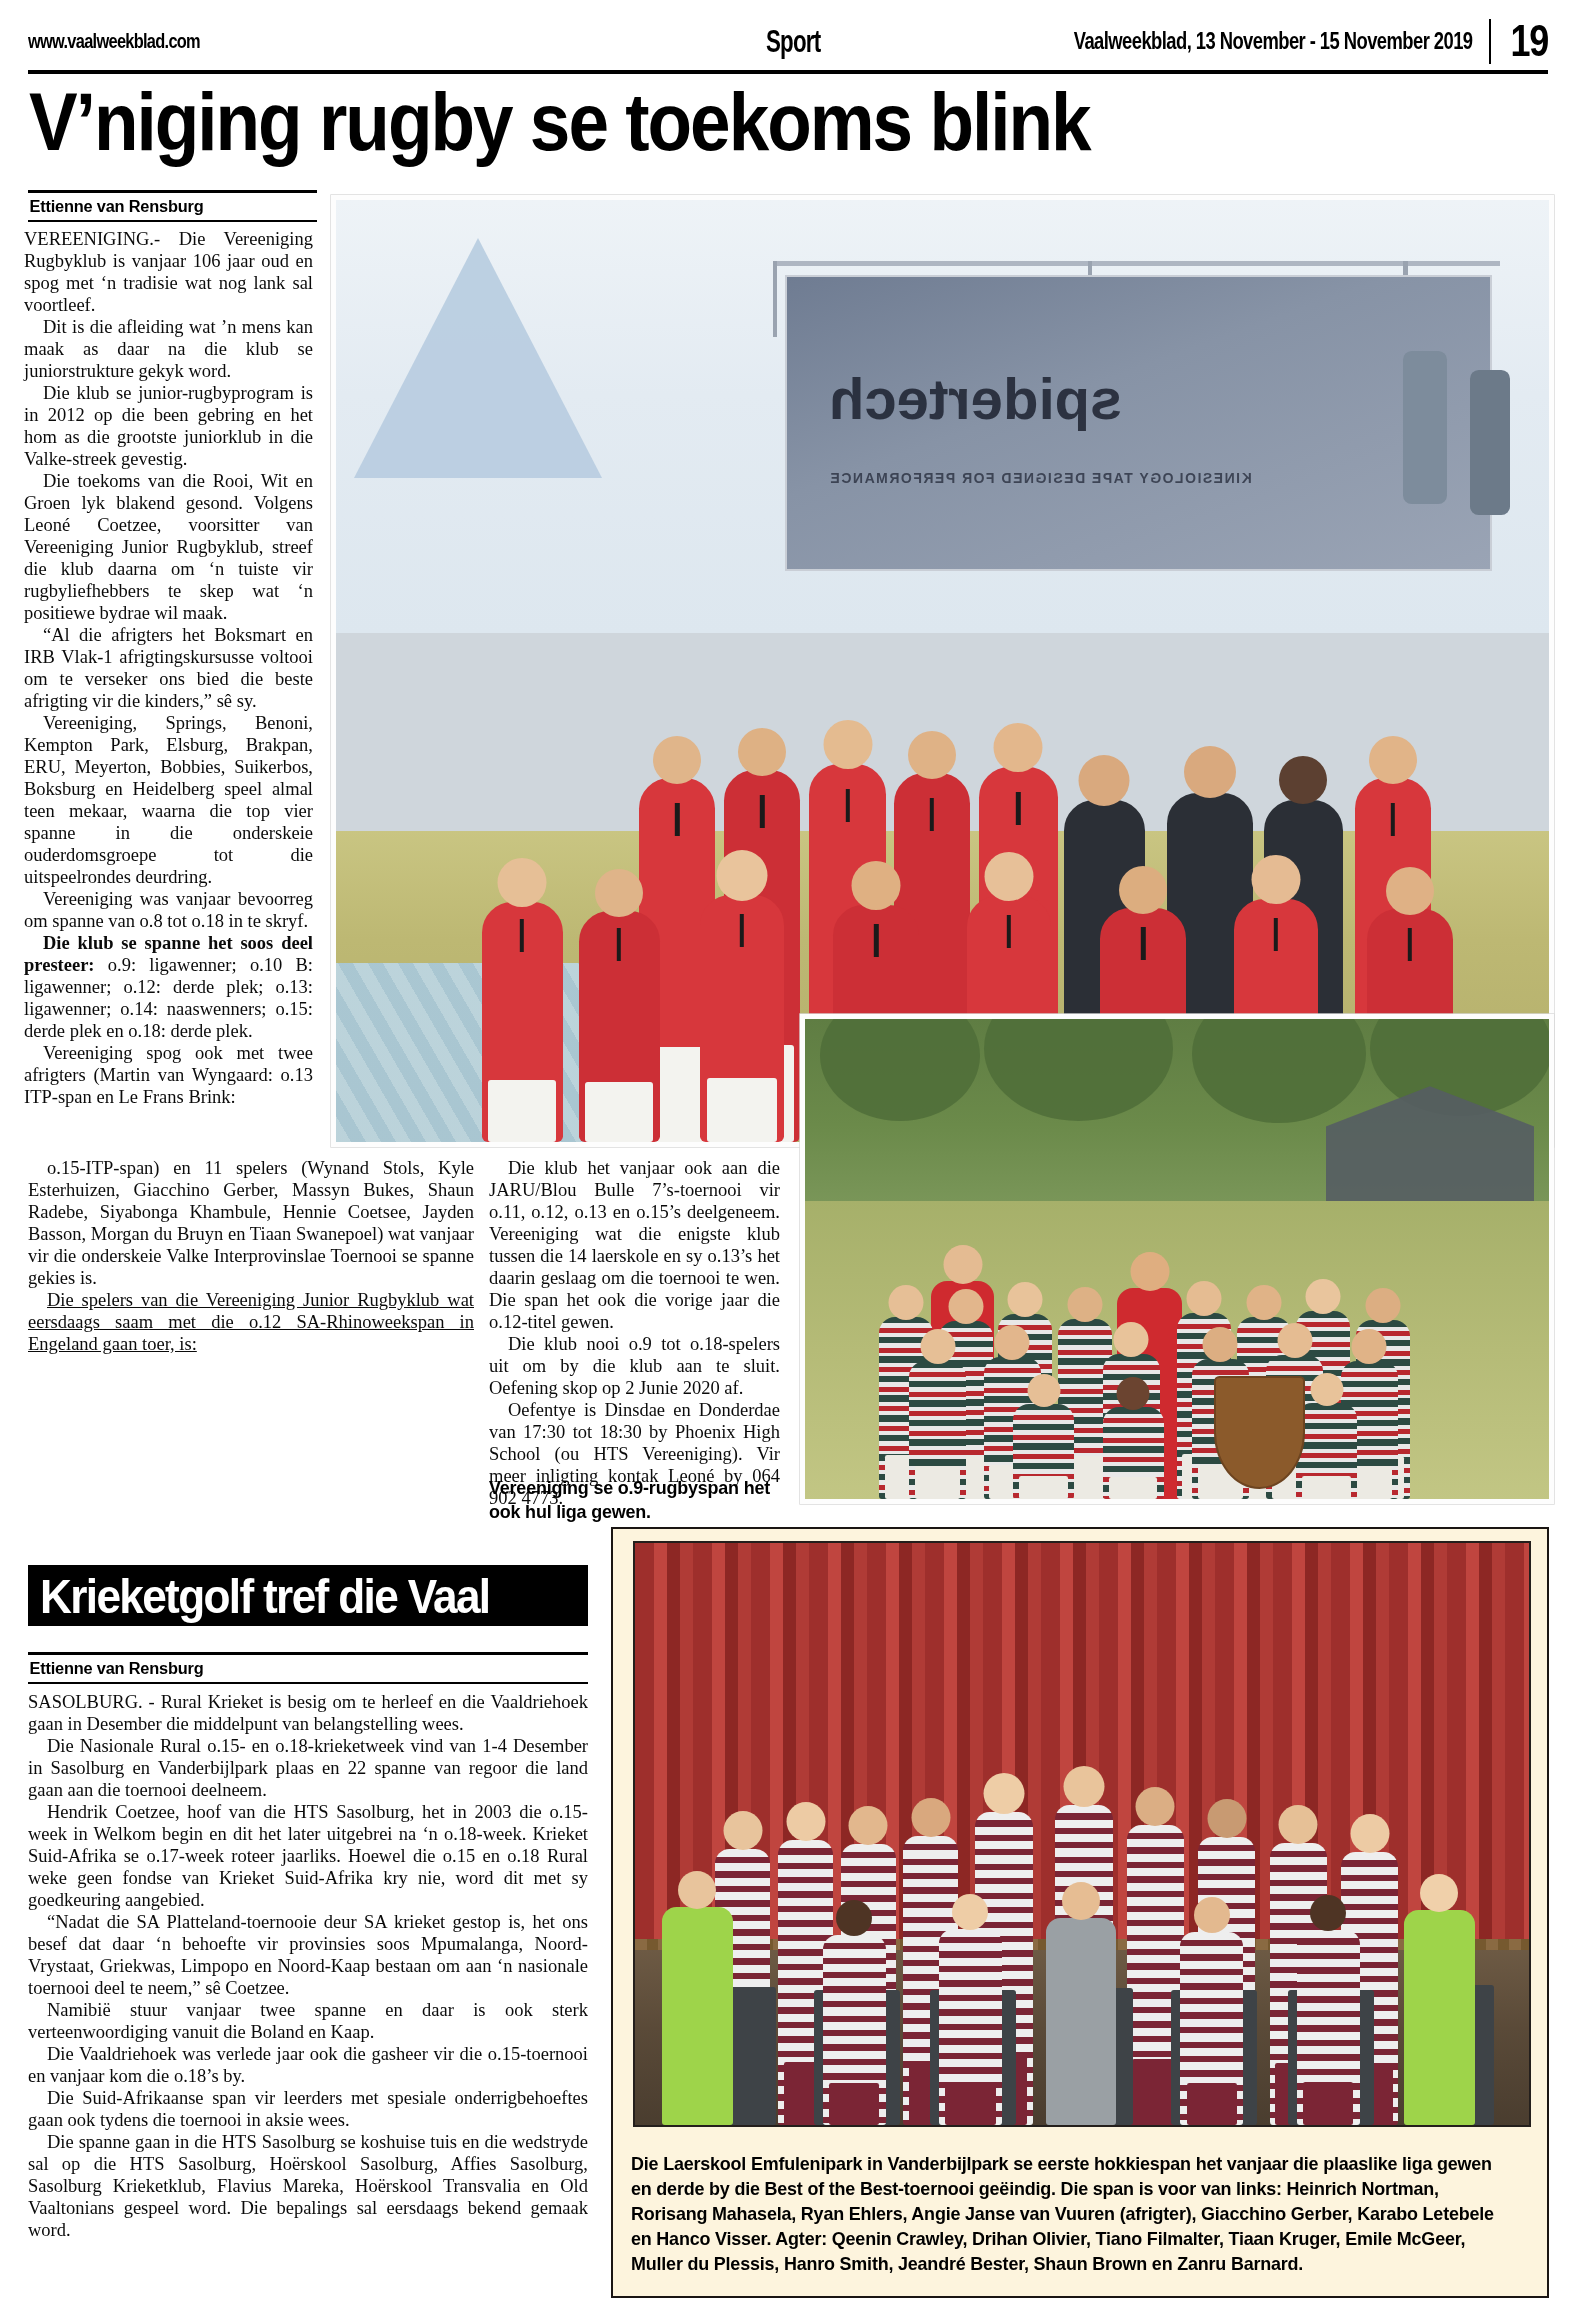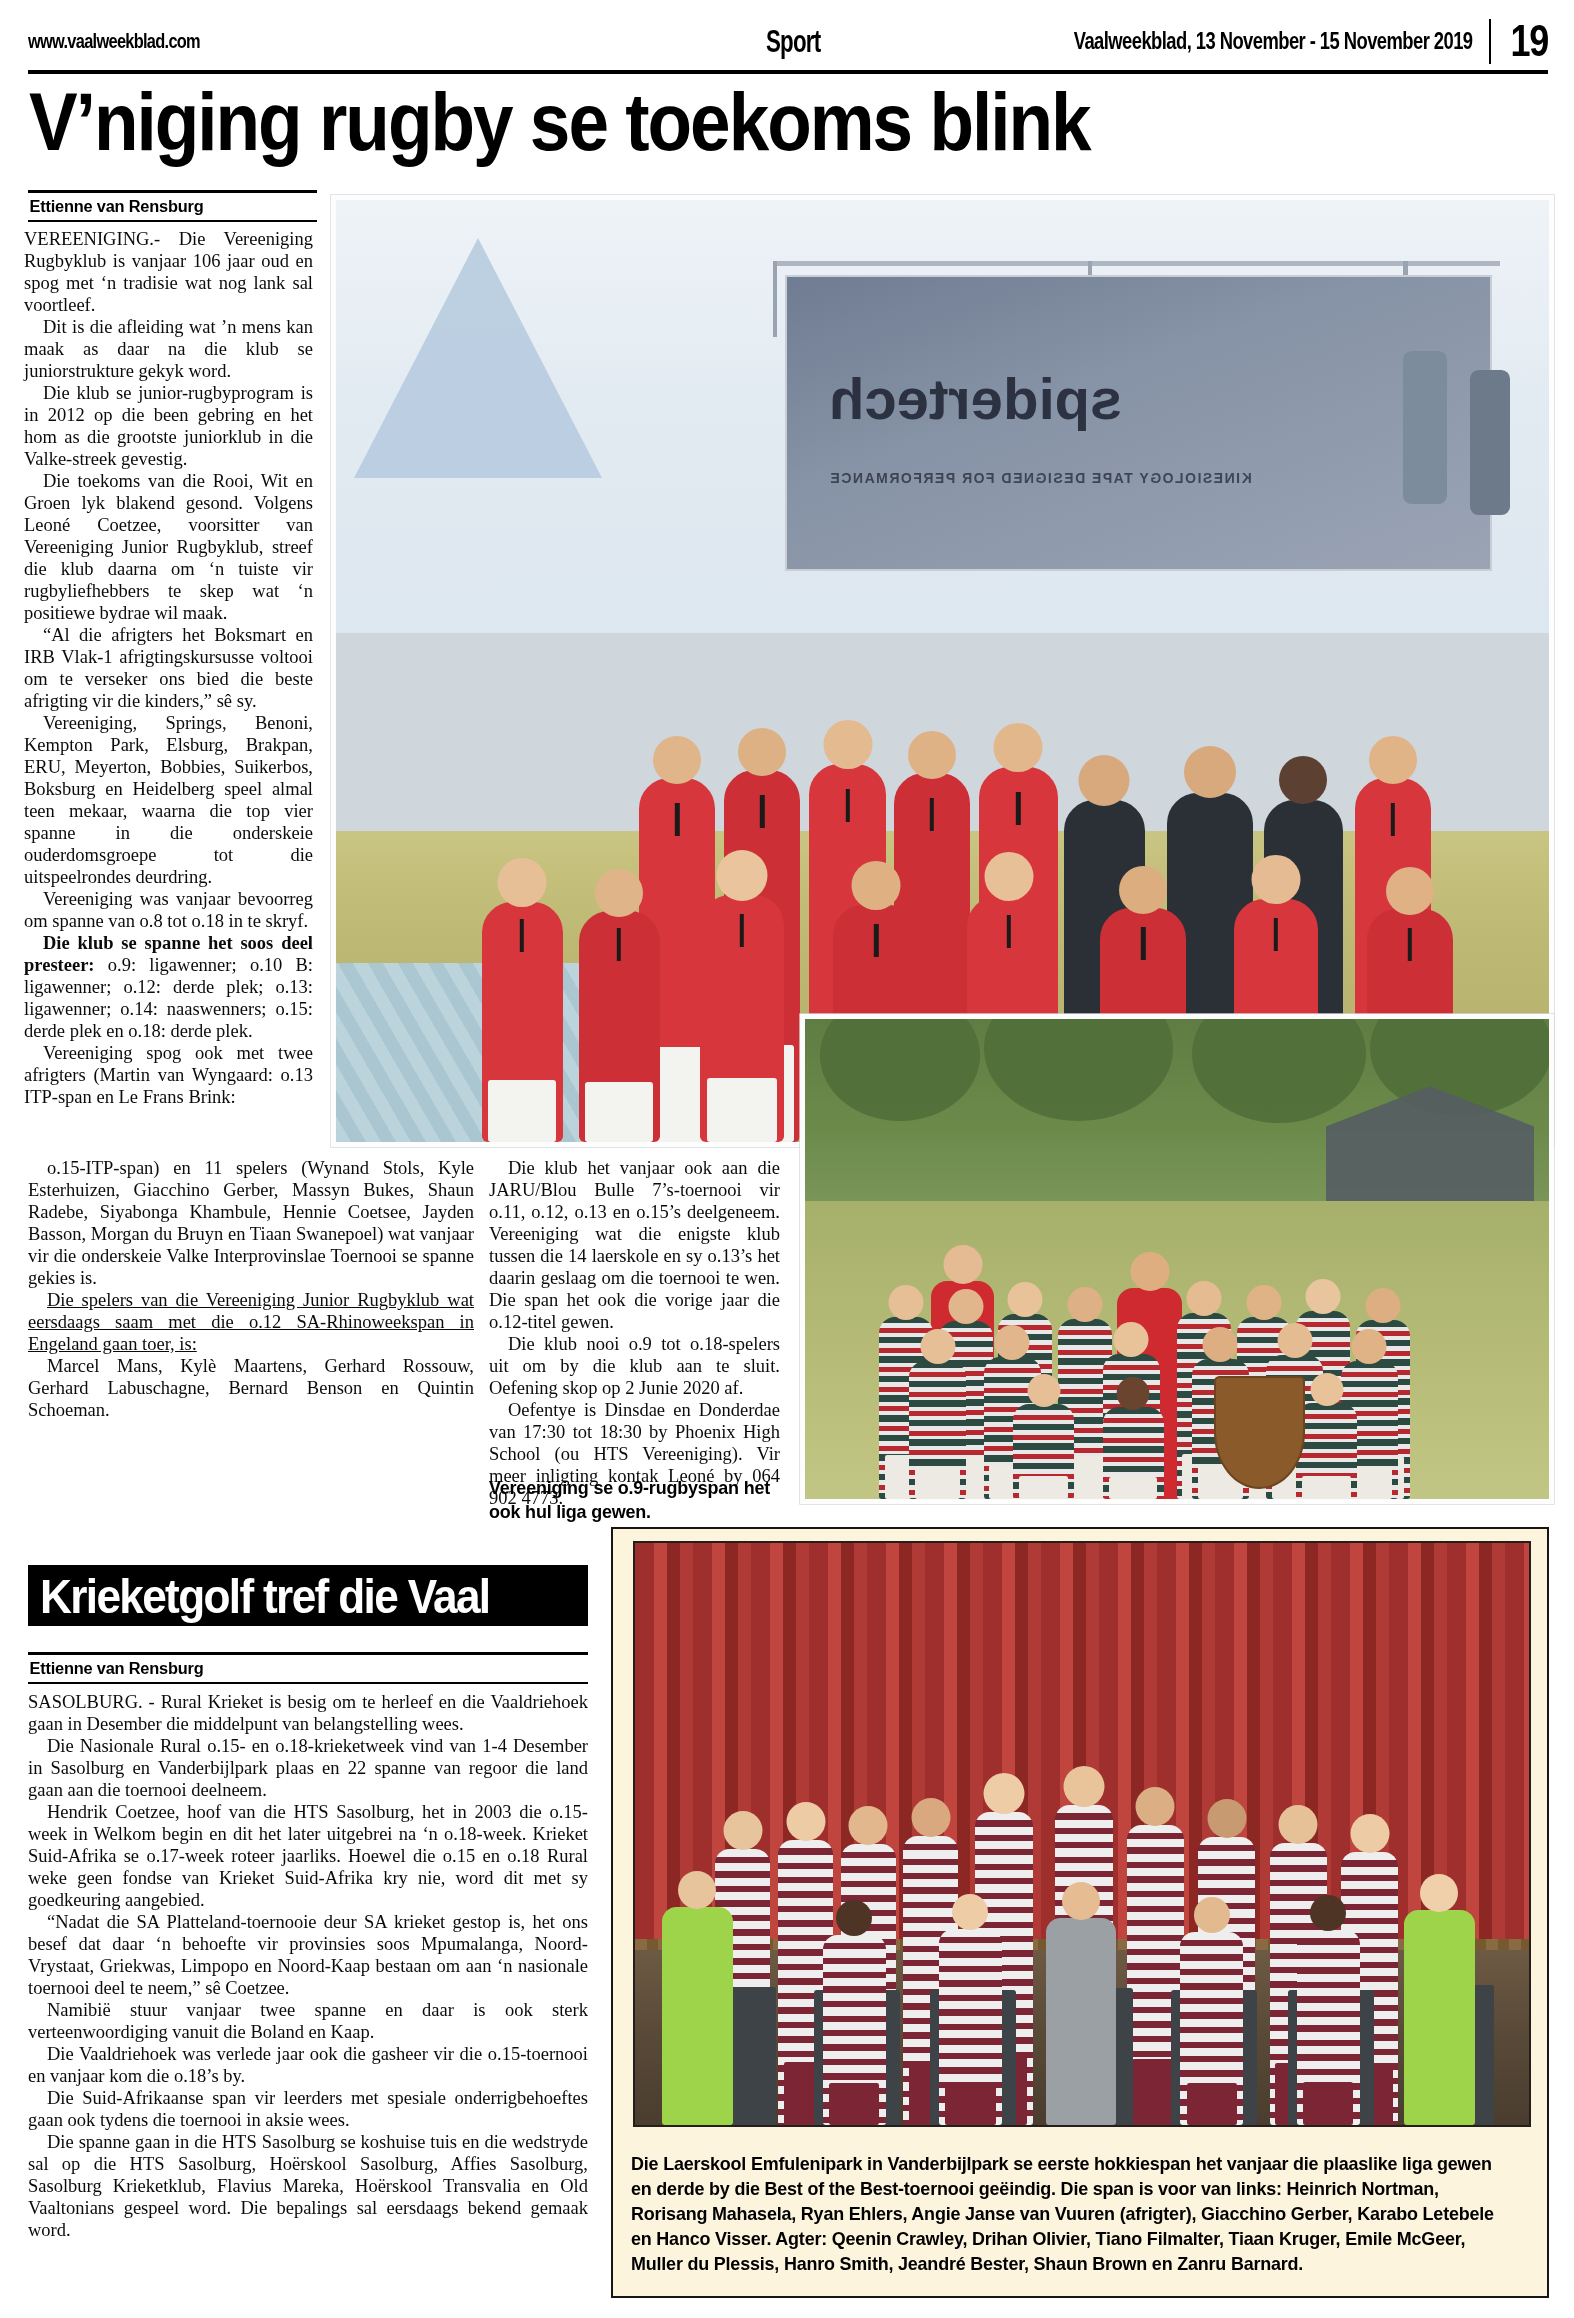--- a/index.html
+++ b/index.html
@@ -440,21 +440,20 @@
       <div class="medal" style="top:19px;"></div>
       <div class="shorts"></div>
     </div>
   </div>
 
 </div>
 
 <div class="body-col" style="left:28px; top:1157px; width:446px;">
   <p>o.15-ITP-span) en 11 spelers (Wynand Stols, Kyle Esterhuizen, Giacchino Gerber, Massyn Bukes, Shaun Radebe, Siyabonga Khambule, Hennie Coetsee, Jayden Basson, Morgan du Bruyn en Tiaan Swanepoel) wat vanjaar vir die onderskeie Valke Interprovinslae Toernooi se spanne gekies is.</p>
   <p><u>Die spelers van die Vereeniging Junior Rugbyklub wat eersdaags saam met die o.12 SA-Rhinoweekspan in Engeland gaan toer, is:</u></p>
-  <p>Marcel Mans, Kylè Maartens, Gerhard Rossouw, Gerhard Labuschagne, Bernard Benson en Quintin Schoeman.</p>
 </div>
 
 <div class="body-col" style="left:489px; top:1157px; width:291px;">
   <p>Die klub het vanjaar ook aan die JARU/Blou Bulle 7’s-toernooi vir o.11, o.12, o.13 en o.15’s deelgeneem. Vereeniging wat die enigste klub tussen die 14 laerskole en sy o.13’s het daarin geslaag om die toernooi te wen. Die span het ook die vorige jaar die o.12-titel gewen.</p>
   <p>Die klub nooi o.9 tot o.18-spelers uit om by die klub aan te sluit. Oefening skop op 2 Junie 2020 af.</p>
   <p>Oefentye is Dinsdae en Donderdae van 17:30 tot 18:30 by Phoenix High School (ou HTS Vereeniging). Vir meer inligting kontak Leoné by 064 902 4773.</p>
 </div>
 
 <div class="caption-block" style="left:489px; top:1476px; width:292px; line-height:24px;">Vereeniging se o.9-rugbyspan het ook hul liga gewen.</div>
 

